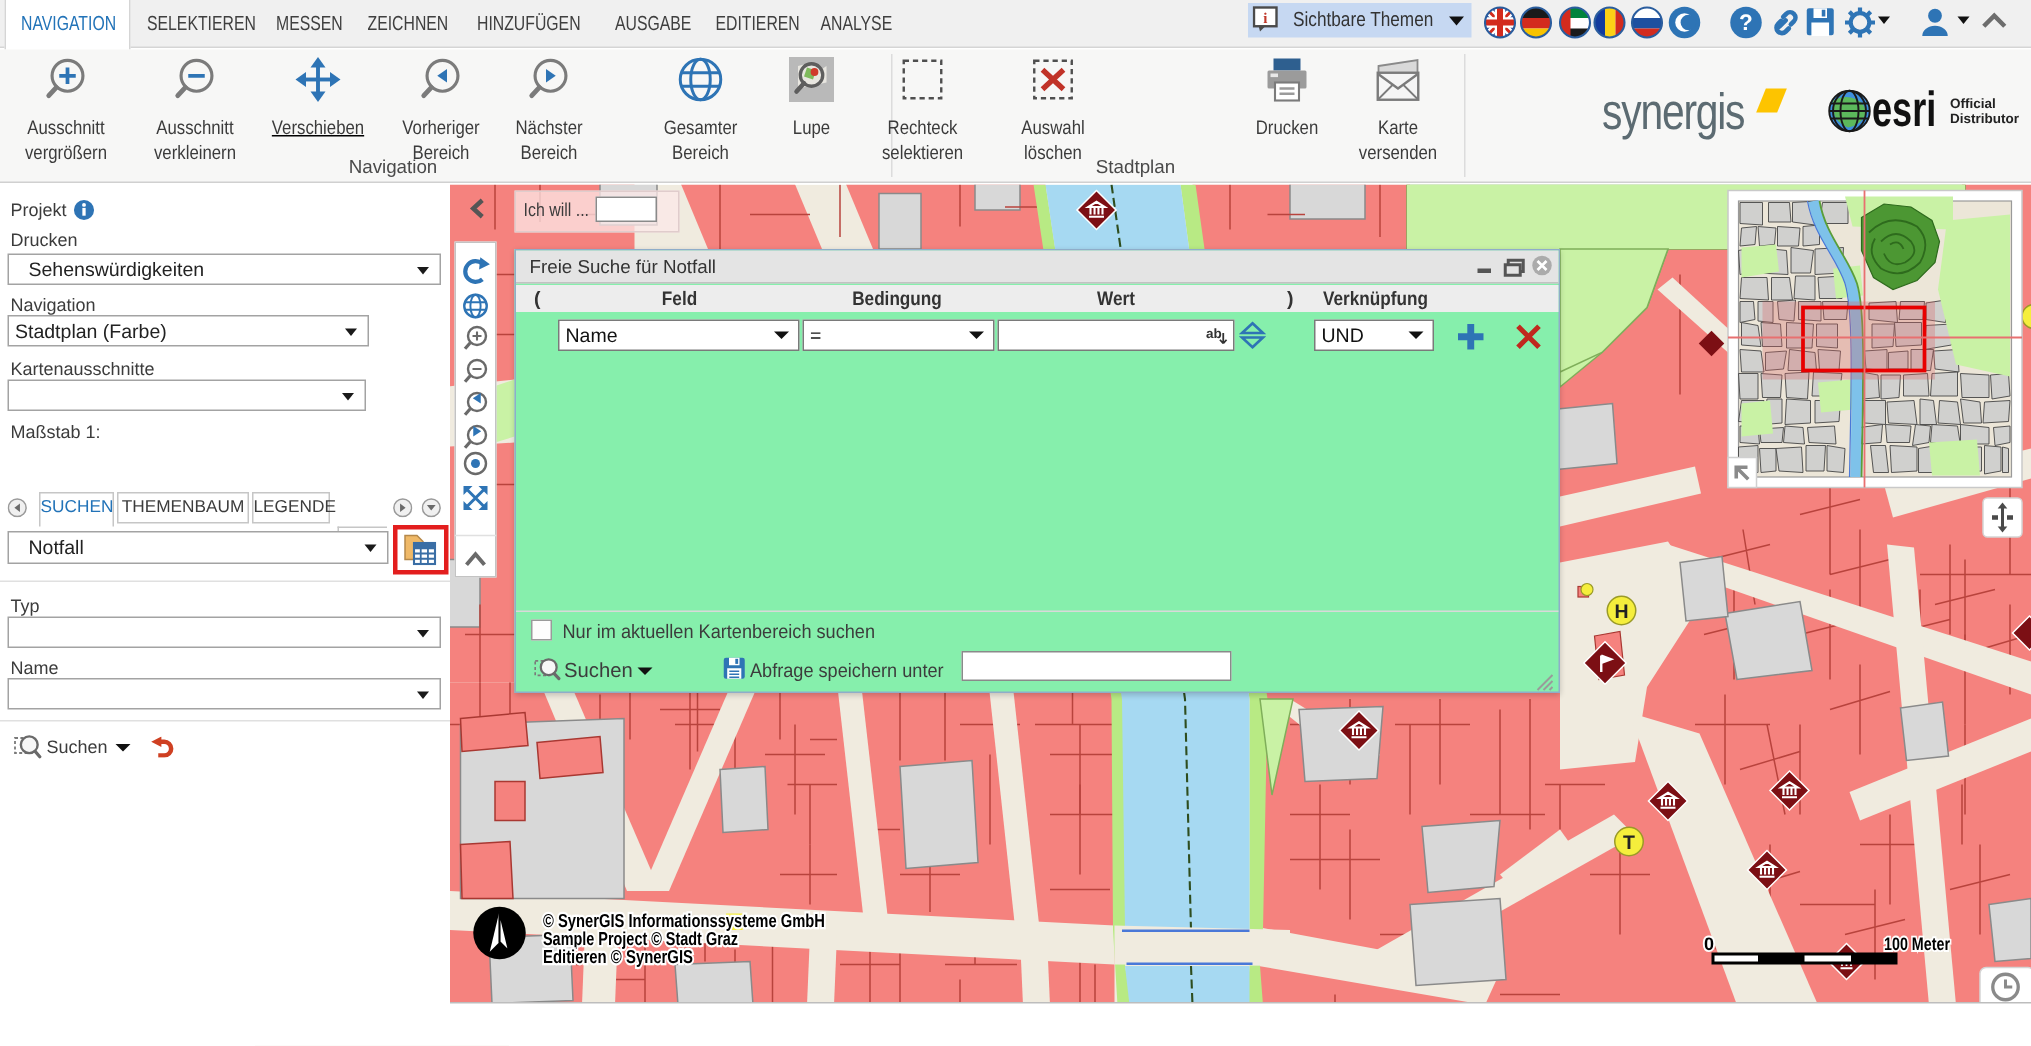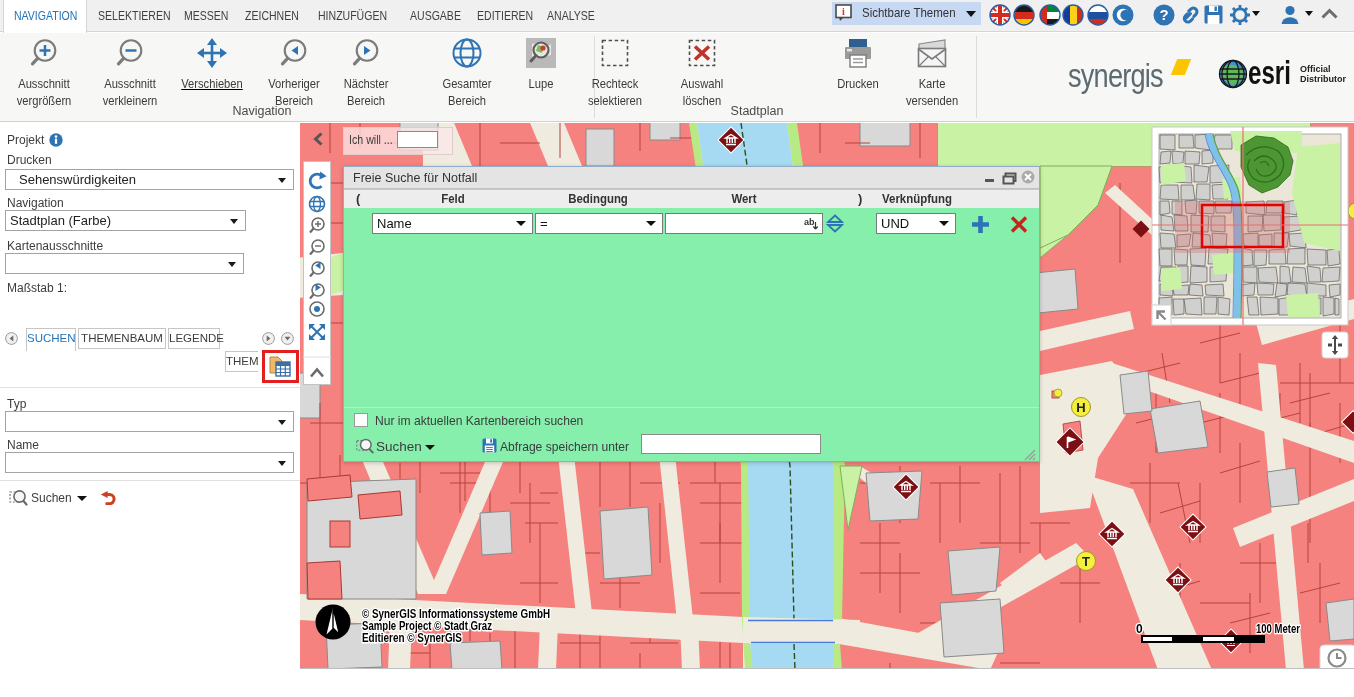--- a/index.html
+++ b/index.html
@@ -292,20 +292,21 @@
     <div class="stab" style="left:168px; width:52px;">LEGENDE</div>
     <div class="stab" style="left:225px; width:33px; border-right:none;margin-top:23px;">THEM</div>
     <svg class="abs" style="left:262px; top:210px;" width="13" height="13" viewBox="0 0 13 13">
         <circle cx="6.5" cy="6.5" r="5.9" fill="#f0f0f0" stroke="#9a9a9a" stroke-width="1"></circle>
         <path d="M4.7 3.6 L8.4 6.5 L4.7 9.4 Z" fill="#6a6a6a"></path>
       </svg>
     <svg class="abs" style="left:281px; top:210px;" width="13" height="13" viewBox="0 0 13 13">
         <circle cx="6.5" cy="6.5" r="5.9" fill="#f0f0f0" stroke="#9a9a9a" stroke-width="1"></circle>
         <path d="M3.6 4.7 L6.5 8.4 L9.4 4.7 Z" fill="#6a6a6a"></path>
       </svg>
+    <div class="sdd" style="left:5px; top:232px; width:254px; height:22px; padding-left:13px; line-height:20px;">Notfall<span class="car" style="top:8px;"></span></div>
     <div class="abs" style="left:262px; top:228px; width:37px; height:33px; border:3px solid #e31e1e; background:#fff;"></div>
     <svg class="abs" style="left:268px; top:233px;" width="24" height="23" viewBox="0 0 24 23">
       <polygon points="2,2 10,2 14,6 14,18 2,18" fill="#efb968" stroke="#b5884a" stroke-width="1"></polygon>
       <rect x="8" y="7" width="14" height="14" fill="#fff" stroke="#3a6ea5" stroke-width="1.4"></rect>
       <path d="M8 10.5 H22 M8 14 H22 M8 17.5 H22 M12.5 7 V21 M17.3 7 V21" stroke="#3a6ea5" stroke-width="1.2"></path>
       <rect x="8" y="7" width="14" height="3.5" fill="#3a6ea5"></rect>
     </svg>
     <div class="hr" style="top:265px;"></div>
     <div class="slabel" style="left:7px; top:275px;">Typ</div>
     <div class="sdd" style="left:5px; top:289px; width:289px;">

